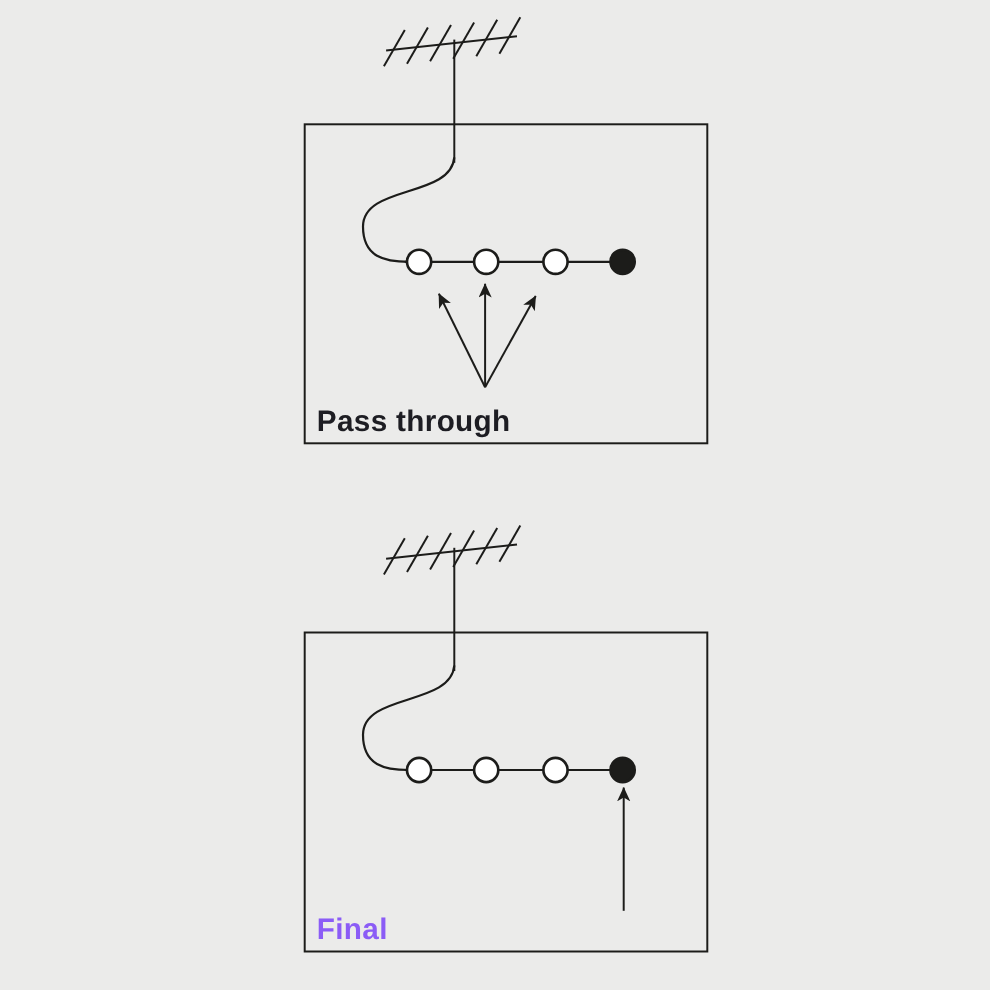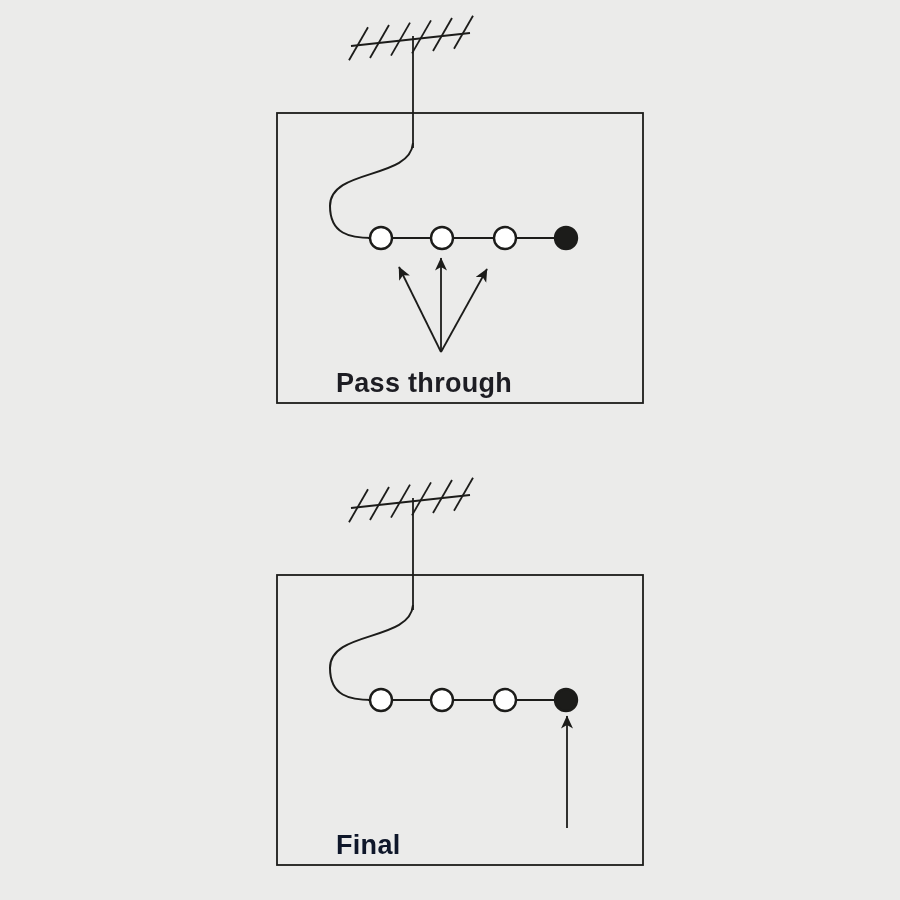--- a/index.html
+++ b/index.html
@@ -12,21 +12,20 @@
   .stage { position: relative; width: 900px; height: 900px; }
   #diagram-svg { position: absolute; left: 0; top: 0; }
   .panel-label {
     position: absolute;
     font-weight: 700;
     font-size: 27px;
     letter-spacing: 0.3px;
     color: #1d1d23;
     white-space: nowrap;
     user-select: none;
-    margin-left: 48px;
   }
 </style>
 </head>
 <body style="background: rgb(235, 235, 234);">
 
 <div class="stage">
   <svg id="diagram-svg" width="900" height="900" viewBox="0 0 900 900">
       <defs>
         <marker id="ah" markerUnits="userSpaceOnUse" markerWidth="16" markerHeight="14" refX="12.5" refY="6" orient="auto">
           <path d="M0 0 L13 6 L0 12 L3.4 6 Z" fill="#1c1c1a"></path>
@@ -65,14 +64,14 @@
         <path d="M413 605 C410 642 330 630 330 668 C330 696 350 700 372 700" fill="none" stroke="#1c1c1a" stroke-width="2"></path>
         <line x1="368" y1="700" x2="566" y2="700" stroke="#1c1c1a" stroke-width="2"></line>
         <circle cx="381" cy="700" r="11" fill="#ffffff" stroke="#1c1c1a" stroke-width="2.4"></circle>
         <circle cx="442" cy="700" r="11" fill="#ffffff" stroke="#1c1c1a" stroke-width="2.4"></circle>
         <circle cx="505" cy="700" r="11" fill="#ffffff" stroke="#1c1c1a" stroke-width="2.4"></circle>
         <circle cx="566" cy="700" r="11" fill="#1c1c1a" stroke="#1c1c1a" stroke-width="2.4"></circle>
         <line x1="567" y1="828" x2="567" y2="716" stroke="#1c1c1a" stroke-width="1.8" marker-end="url(#ah)"></line>
       </g>
     </svg>
   <div class="panel-label" style="left: 288px; top: 368px; color: rgb(29, 29, 35);">Pass through</div>
-  <div class="panel-label" style="left: 288px; top: 830px; color: #0f172a;">Final</div>
+  <div class="panel-label" style="left: 288px; top: 830px; color: #8b5cf6;">Final</div>
 </div>
 
 </body></html>

